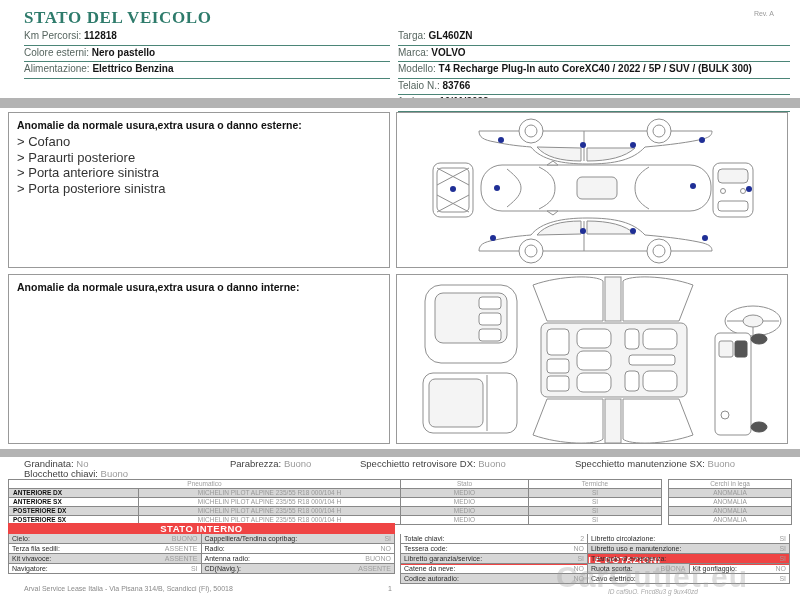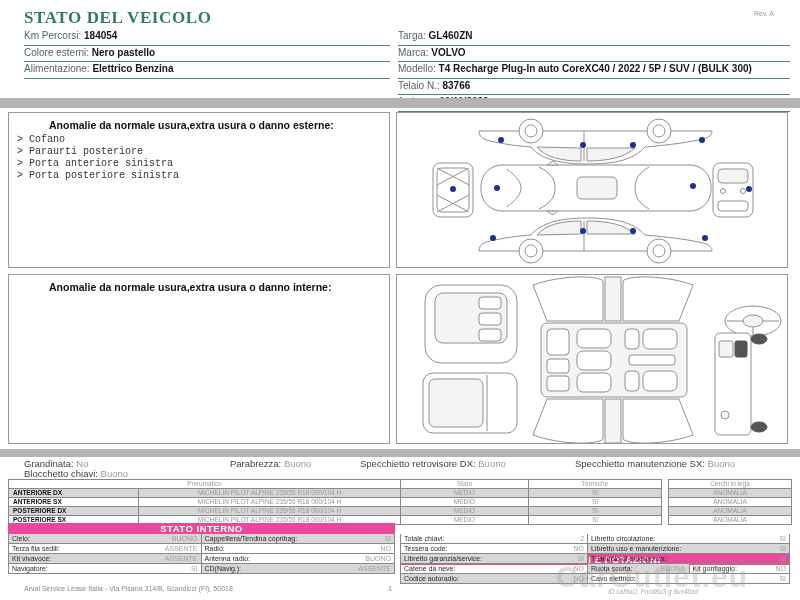--- a/index.html
+++ b/index.html
@@ -17,22 +17,22 @@
   .fvalue{color:#151515;font-weight:bold;}
   
   .bar{position:absolute;left:0;width:800px;background:var(--bar);}
   #bar1{top:98px;height:10px;} #bar2{top:449px;height:8px;}
   
   .panel{position:absolute;border:1px solid #999;background:#fff;box-sizing:border-box;}
   #ext-left{left:8px;top:112px;width:382px;height:156px;}
   #ext-right{left:396px;top:112px;width:392px;height:156px;}
   #int-left{left:8px;top:274px;width:382px;height:170px;}
   #int-right{left:396px;top:274px;width:392px;height:170px;}
-  .panel-title{font-size:10.5px;font-weight:bold;color:#111;padding:6px 8px 3px 8px;margin-left:32px;}
-  .anomaly-cols{display:flex;padding:0 8px;font-size:10px;color:#333;font-family:Liberation Mono, monospace;}
+  .panel-title{font-size:10.5px;font-weight:bold;color:#111;padding:6px 8px 3px 8px;}
+  .anomaly-cols{display:flex;padding:0 8px;font-size:13px;color:#333;}
   .anomaly-cols ul{list-style:none;margin:0;padding:0;width:50%;}
   .anomaly-cols li{line-height:1.2;}
   .anomaly-cols li::before{content:"> ";}
   svg .ln{stroke:#8f8f8f;stroke-width:1;fill:#fff;}
   svg .lnf{stroke:#8f8f8f;stroke-width:1;fill:#f4f4f4;}
   svg .lno{stroke:#8f8f8f;stroke-width:1;fill:none;}
   svg .dk{fill:#555;stroke:#555;}
   .dot{fill:var(--damage-dot);stroke:none;}
   
   .checks{position:absolute;left:24px;top:458px;width:766px;height:20px;font-size:9.5px;}
@@ -50,21 +50,21 @@
   .c-spec{width:262px;text-align:center;color:#999;}
   .c-stato{width:128px;text-align:center;color:#999;}
   .c-term{width:132px;text-align:center;color:#999;}
   .th{color:#9e9e9e;font-weight:normal;text-align:center;}
   .cerchi{position:absolute;left:668px;top:479px;width:124px;border:1px solid #888;
           font-size:6.5px;box-sizing:border-box;}
   .crow{border-top:1px solid #888;height:8px;line-height:8px;text-align:center;color:#999;}
   .crow:first-child{border-top:none;}
   .shade{background:var(--row-shade);}
   
-  .sec-head{position:absolute;background:#ec4899;color:#fff;font-weight:bold;
+  .sec-head{position:absolute;background:#ef4444;color:#fff;font-weight:bold;
             text-align:center;font-size:9.5px;height:11px;line-height:11px;letter-spacing:.5px;}
   #si-head{left:8px;top:523px;width:387px;}
   #doc-head{left:400px;top:554px;width:390px;}
   
   .btable{position:absolute;border:1px solid #888;border-top:none;font-size:7px;box-sizing:border-box;}
   #si-table{left:8px;top:534px;width:387px;}
   #doc-table{left:400px;top:534px;width:390px;}
   .brow{display:flex;border-bottom:1px solid #888;height:9px;line-height:9px;}
   .brow:last-child{border-bottom:none;}
   .bcell{display:flex;justify-content:space-between;border-right:1px solid #888;
@@ -84,21 +84,21 @@
 <body>
 
 <div id="page">
 
   <div class="title">STATO DEL VEICOLO</div>
   <div class="rev">Rev. A</div>
 
   <div class="fields-left">
     <div class="fieldrow">
       <span class="flabel">Km Percorsi:</span>
-      <span class="fvalue">184054</span>
+      <span class="fvalue">112818</span>
     </div>
     <div class="fieldrow">
       <span class="flabel">Colore esterni:</span>
       <span class="fvalue">Nero pastello</span>
     </div>
     <div class="fieldrow">
       <span class="flabel">Alimentazione:</span>
       <span class="fvalue">Elettrico Benzina</span>
     </div>
   </div>

